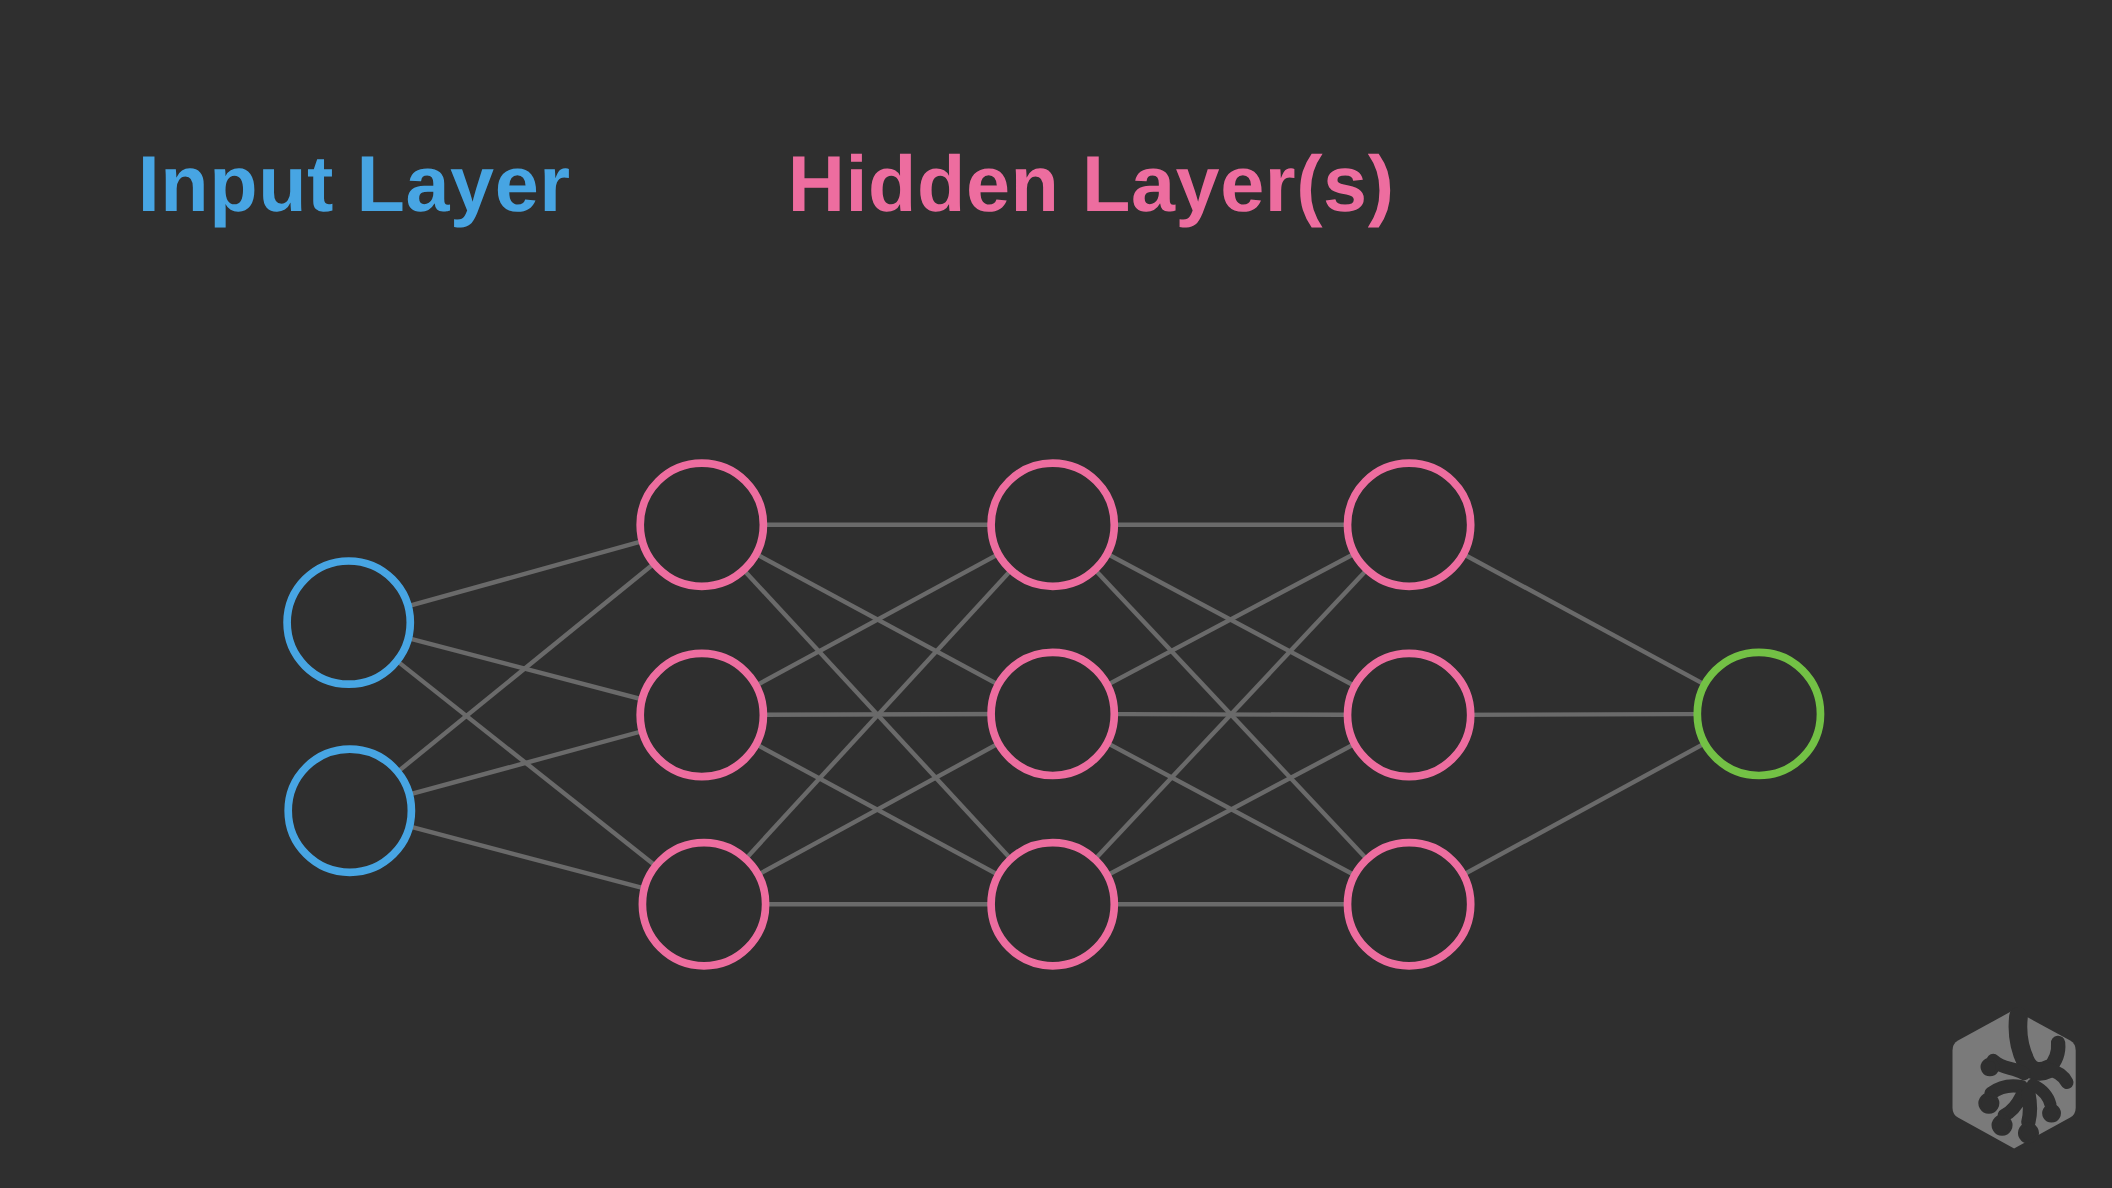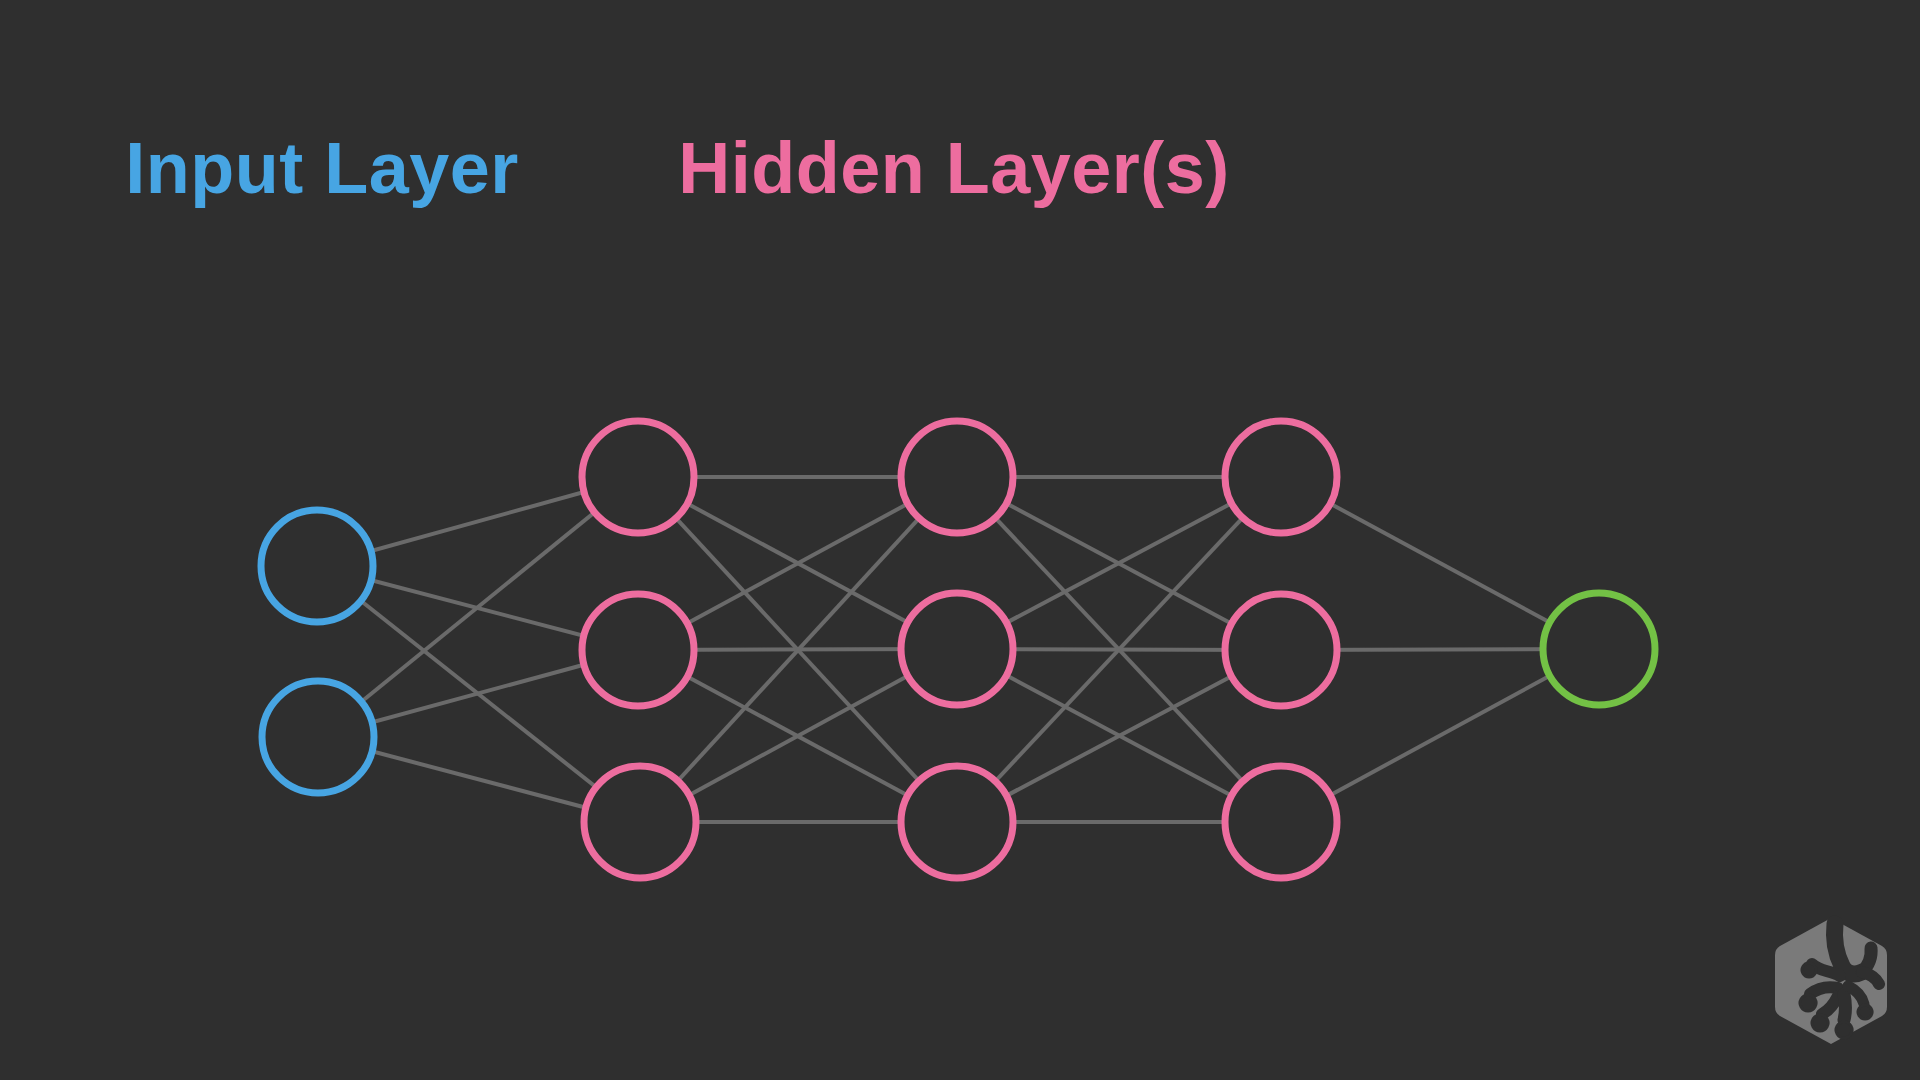--- a/index.html
+++ b/index.html
@@ -90,21 +90,21 @@
         <circle cx="957" cy="822" r="56" fill="#2f2f2f" stroke="#ed6d9f" stroke-width="7"></circle>
         <circle cx="1281" cy="477" r="56" fill="#2f2f2f" stroke="#ed6d9f" stroke-width="7"></circle>
         <circle cx="1281" cy="650" r="56" fill="#2f2f2f" stroke="#ed6d9f" stroke-width="7"></circle>
         <circle cx="1281" cy="822" r="56" fill="#2f2f2f" stroke="#ed6d9f" stroke-width="7"></circle>
         <circle cx="1599" cy="649" r="56" fill="#2f2f2f" stroke="#73c145" stroke-width="7"></circle>
       </g>
   </svg>
 
   <div class="layer-label" id="label-input" style="color: rgb(71, 165, 227); left: 322px;">Input Layer</div>
 
-  <div class="layer-label" id="label-hidden" style="color: rgb(237, 109, 159); left: 954px;">Hidden Layer(s)</div>
+  <div class="layer-label" id="label-hidden" style="color: rgb(237, 109, 159); left: 992px;">Hidden Layer(s)</div>
 
 
   <svg class="logo" viewBox="0 0 134 134">
 
     <path id="logo-badge" d="M67 4
              L118 32
              Q123 35 123 41
              L123 93
              Q123 99 118 102
              L67 130

